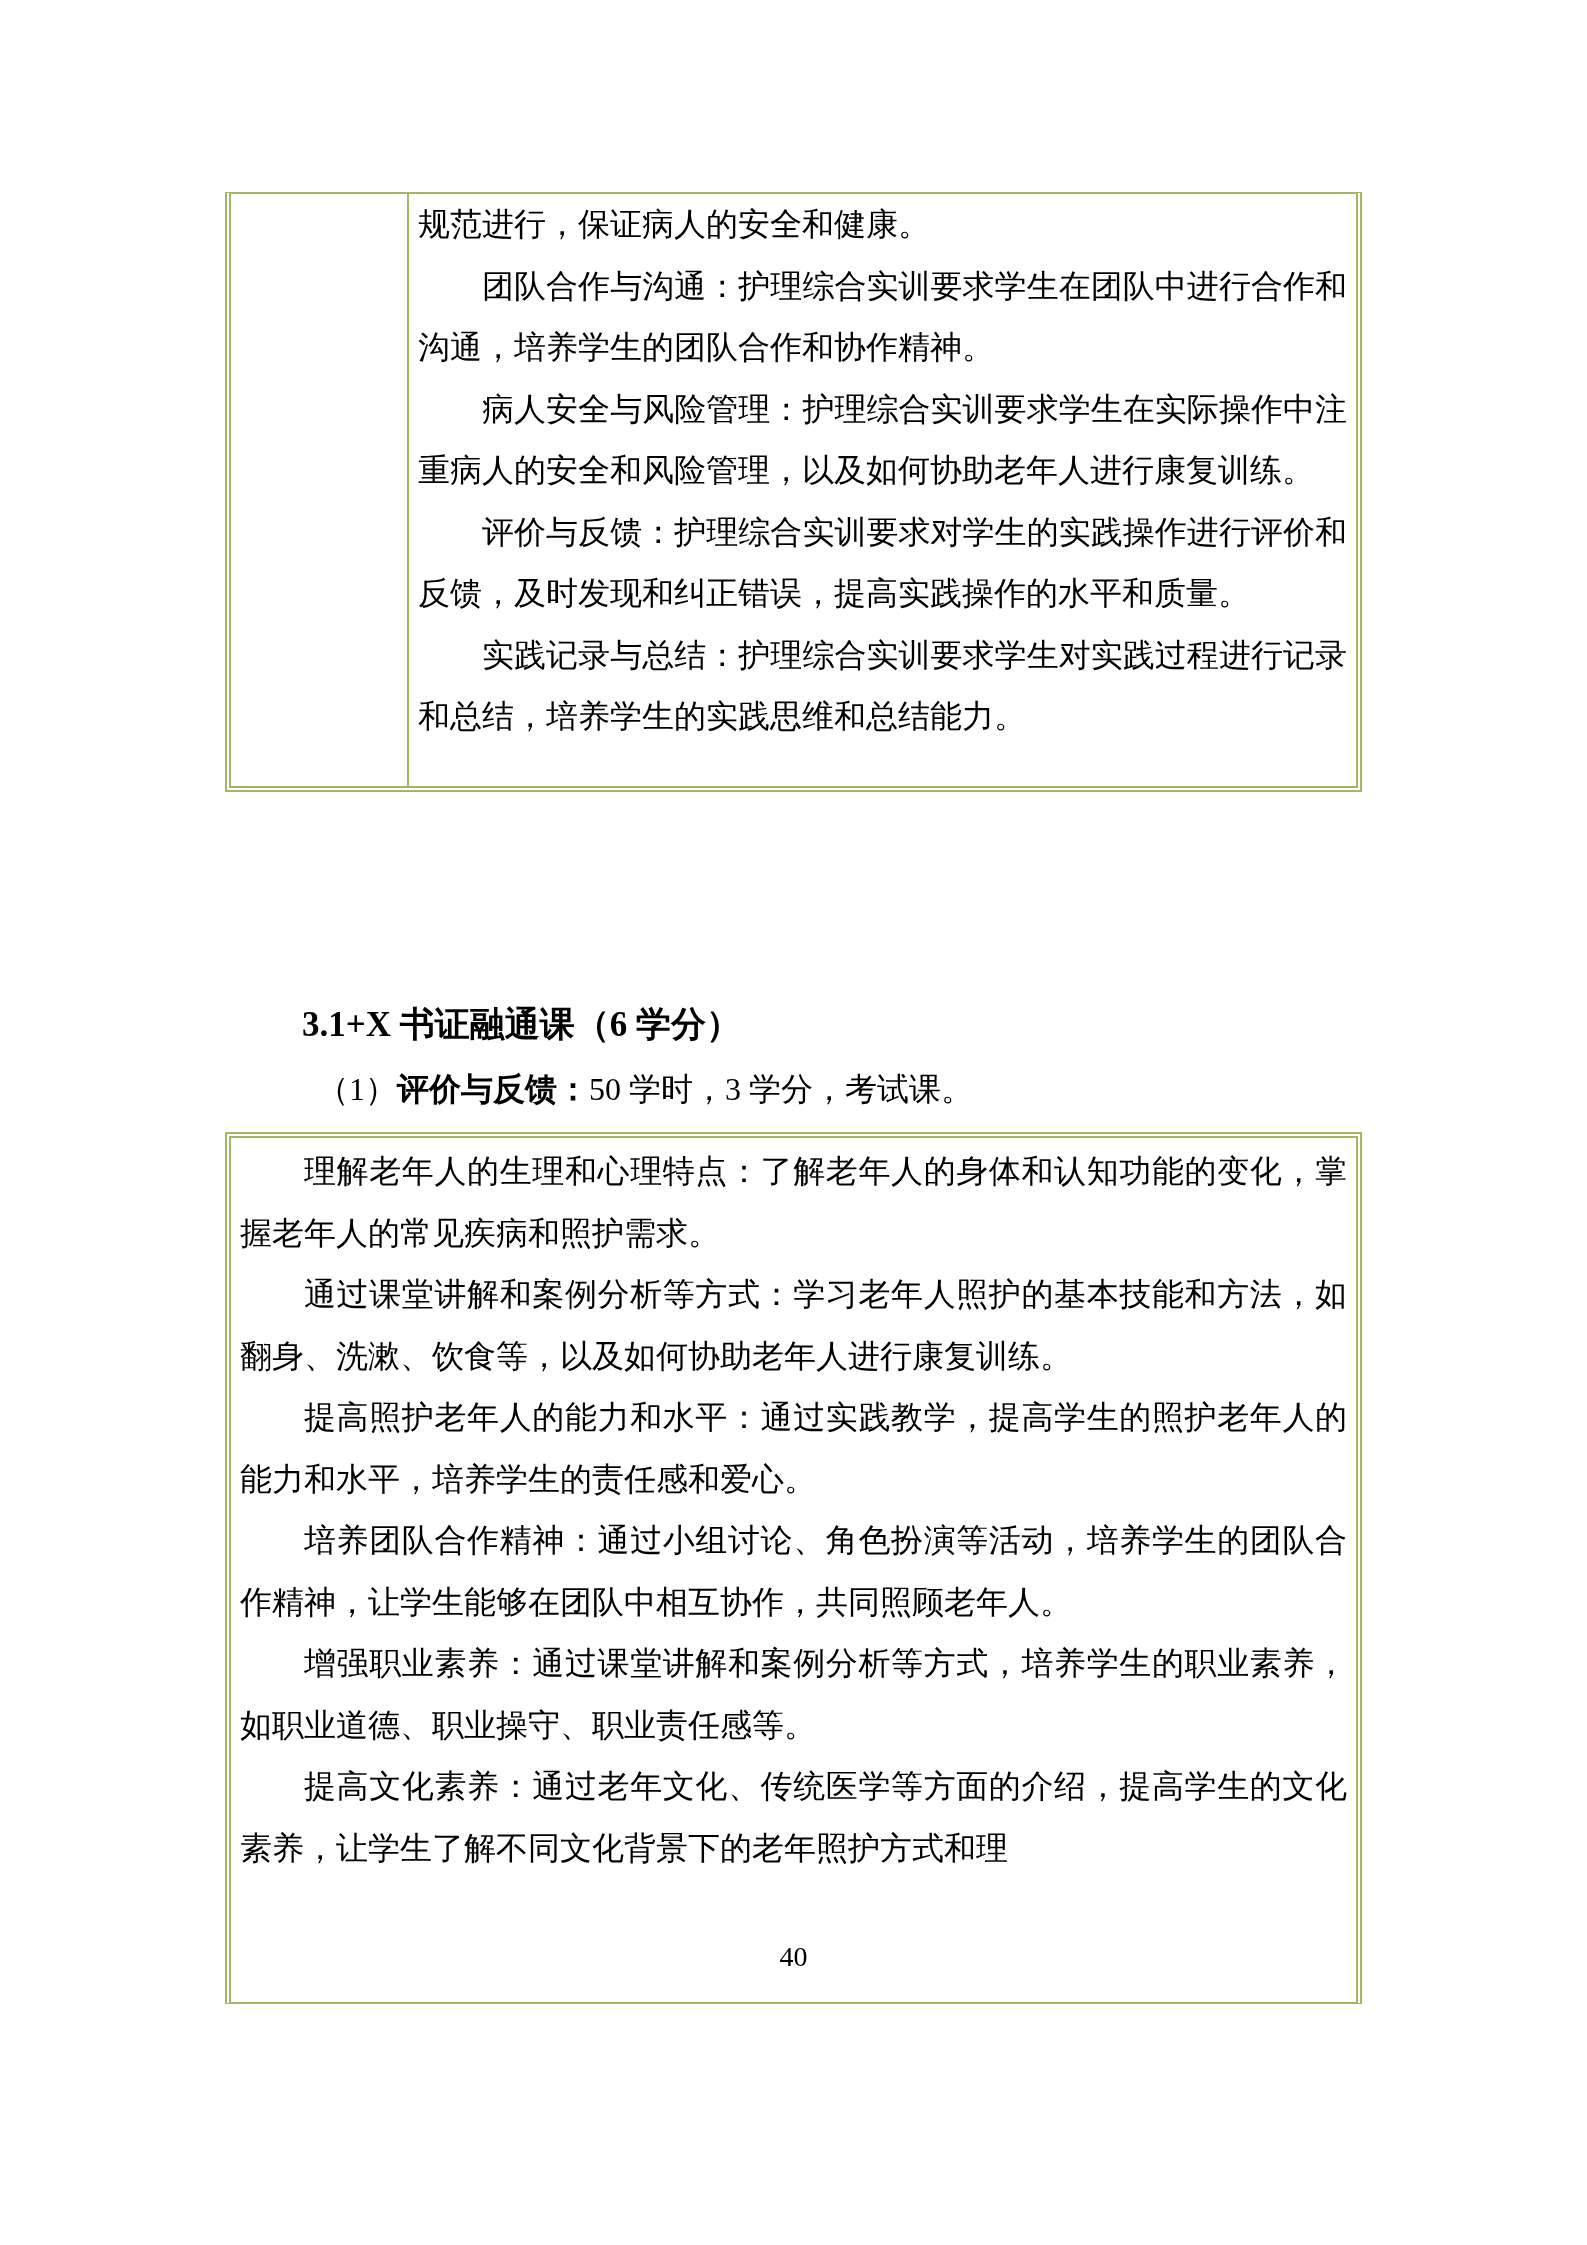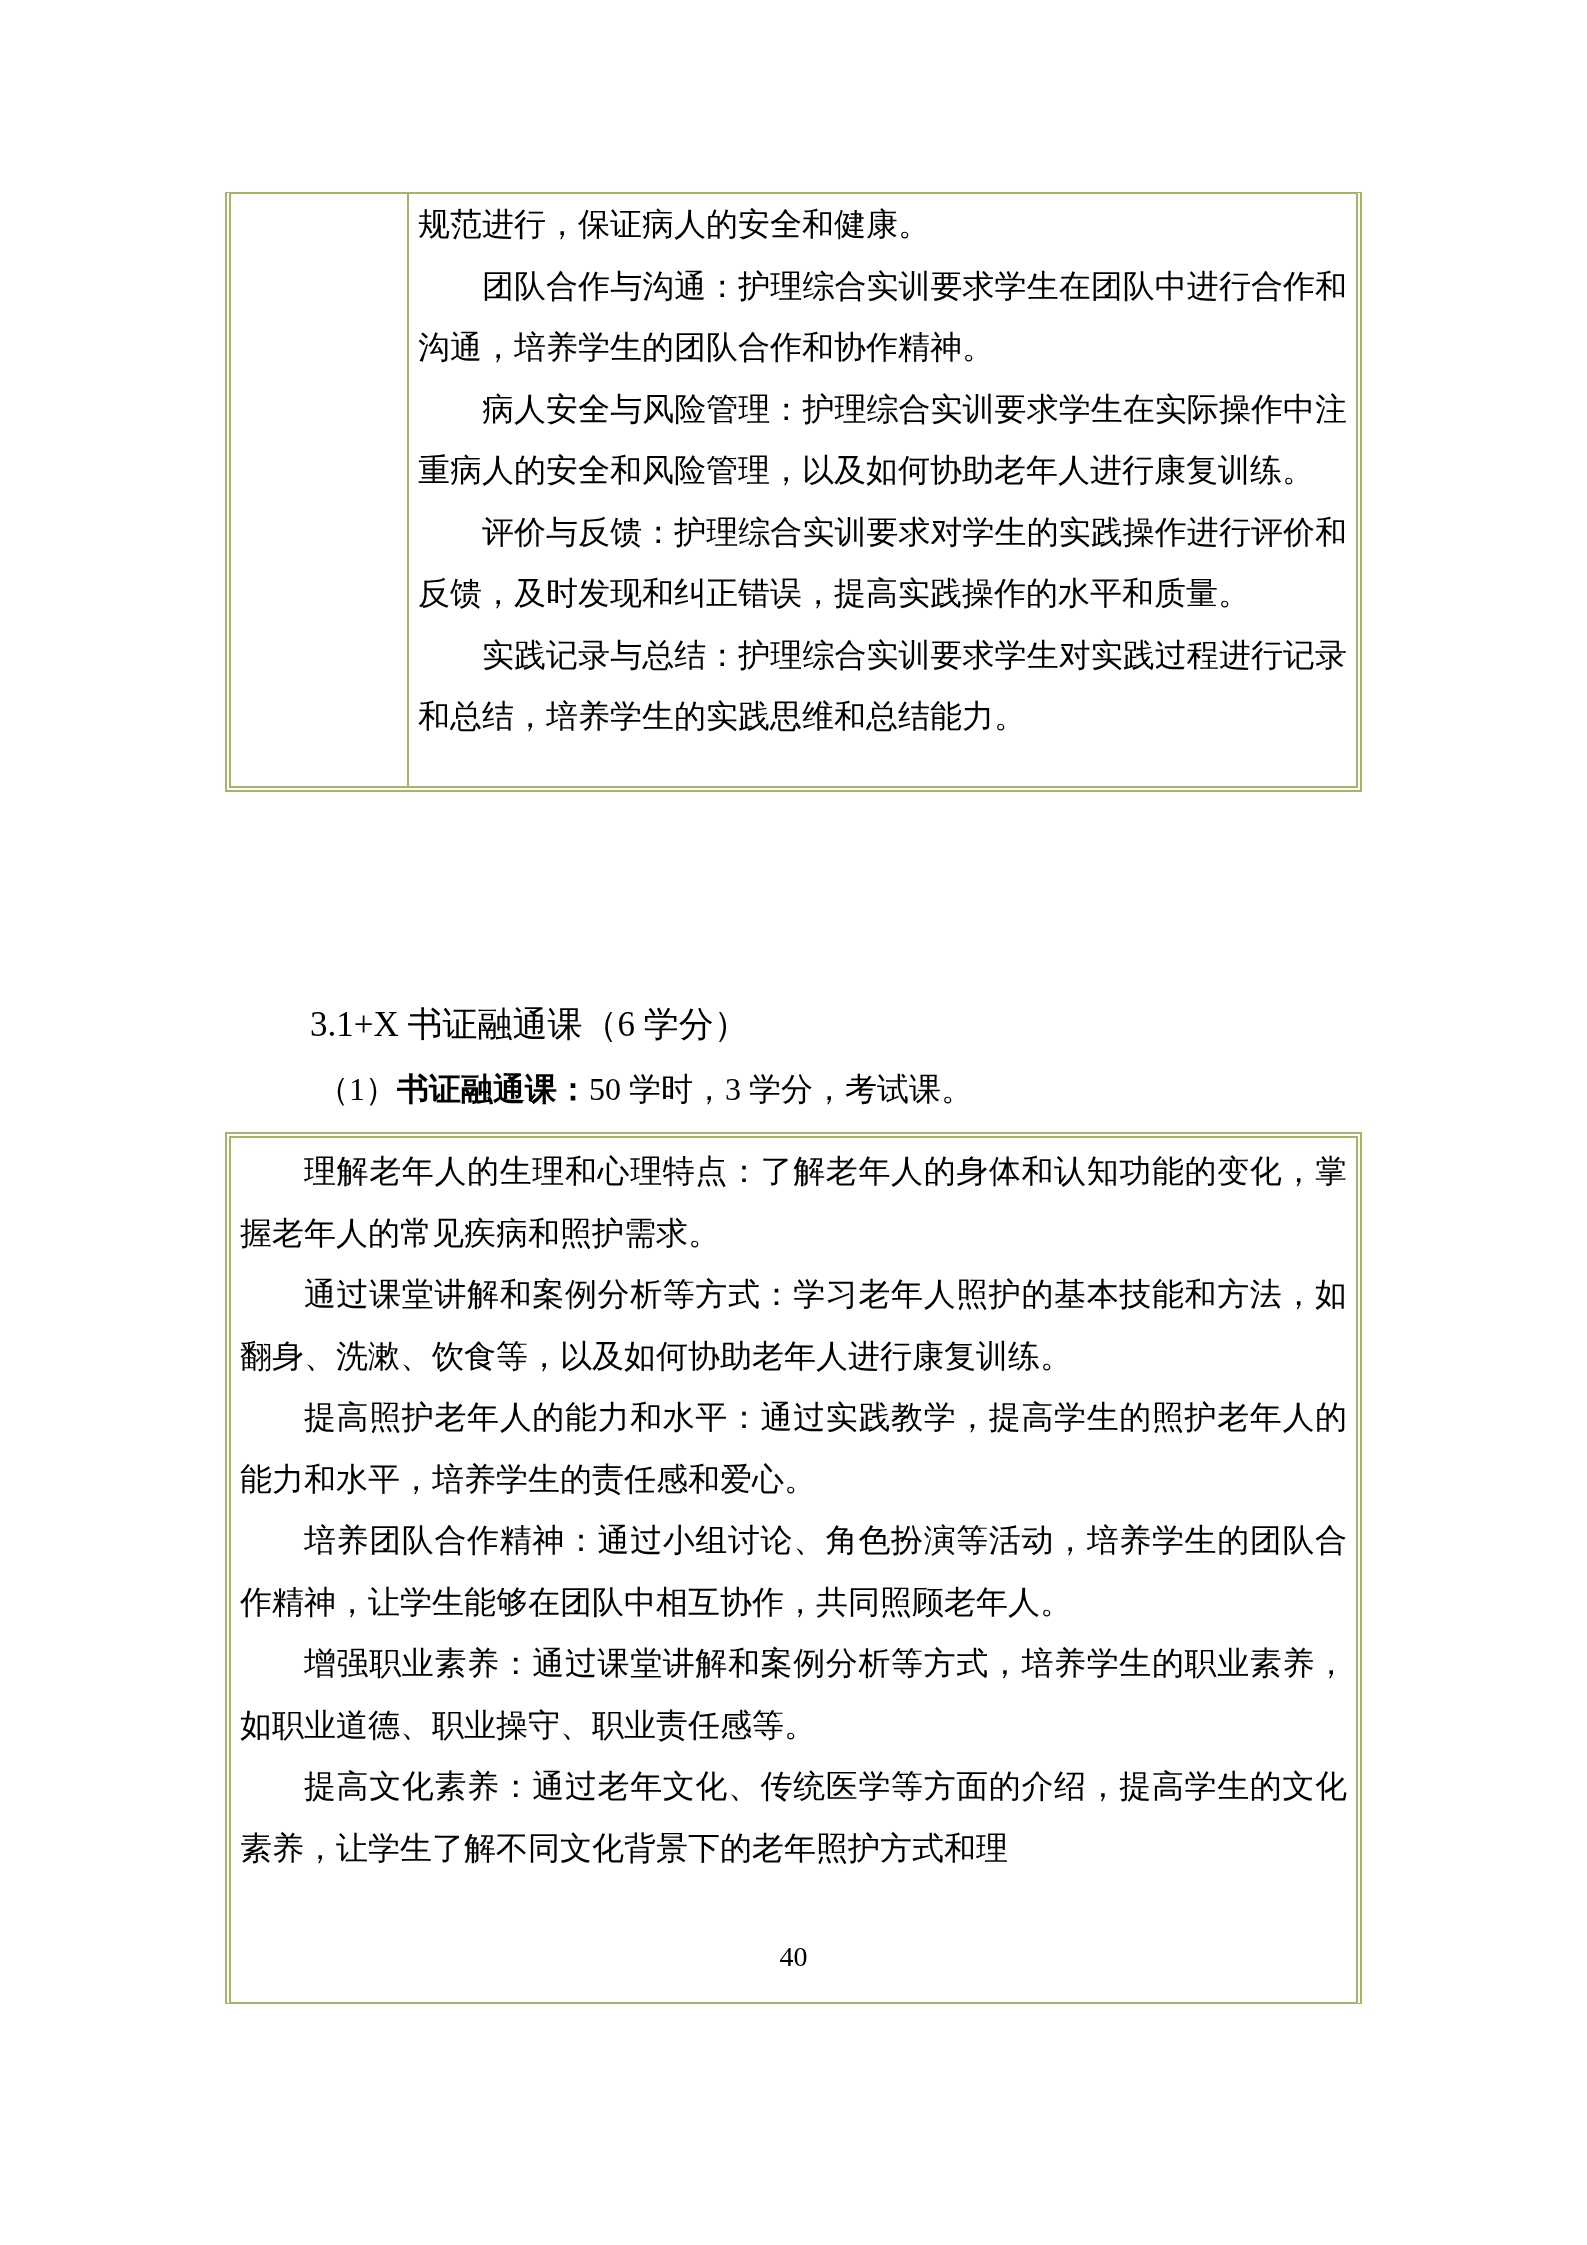--- a/index.html
+++ b/index.html
@@ -66,24 +66,23 @@
     text-justify: inter-ideograph;
   }
   #table2 .body-cell { padding-top: 3px; border-radius: 25px; }
   .para { margin: 0; }
   .para.indent { text-indent: 2em; }
   .section-heading {
     position: absolute;
     left: 302px;
     top: 993px;
     font-size: 35px;
-    font-weight: normal;
+    font-weight: bold;
     line-height: 64px;
     white-space: nowrap;
-    margin-left: 8px;
   }
   .course-item {
     position: absolute;
     left: 317px;
     top: 1057px;
     font-size: 32px;
     line-height: 64px;
     white-space: nowrap;
   }
   .course-item .bold { font-weight: bold; }
@@ -109,21 +108,21 @@
         <p class="para indent">团队合作与沟通：护理综合实训要求学生在团队中进行合作和沟通，培养学生的团队合作和协作精神。</p>
         <p class="para indent">病人安全与风险管理：护理综合实训要求学生在实际操作中注重病人的安全和风险管理，以及如何协助老年人进行康复训练。</p>
         <p class="para indent">评价与反馈：护理综合实训要求对学生的实践操作进行评价和反馈，及时发现和纠正错误，提高实践操作的水平和质量。</p>
         <p class="para indent">实践记录与总结：护理综合实训要求学生对实践过程进行记录和总结，培养学生的实践思维和总结能力。</p>
       </div>
   </div>
 
   <div class="section-heading">3.1+X 书证融通课（6 学分）</div>
 
   <div class="course-item">
-    <span>（1）</span><span class="bold">书证融通课：</span><span>50 学时，3 学分，考试课。</span>
+    <span>（1）</span><span class="bold">评价与反馈：</span><span>50 学时，3 学分，考试课。</span>
   </div>
 
   <div class="doc-table" id="table2">
     <div class="body-cell">
         <p class="para indent">理解老年人的生理和心理特点：了解老年人的身体和认知功能的变化，掌握老年人的常见疾病和照护需求。</p>
         <p class="para indent">通过课堂讲解和案例分析等方式：学习老年人照护的基本技能和方法，如翻身、洗漱、饮食等，以及如何协助老年人进行康复训练。</p>
         <p class="para indent">提高照护老年人的能力和水平：通过实践教学，提高学生的照护老年人的能力和水平，培养学生的责任感和爱心。</p>
         <p class="para indent">培养团队合作精神：通过小组讨论、角色扮演等活动，培养学生的团队合作精神，让学生能够在团队中相互协作，共同照顾老年人。</p>
         <p class="para indent">增强职业素养：通过课堂讲解和案例分析等方式，培养学生的职业素养，如职业道德、职业操守、职业责任感等。</p>
         <p class="para indent">提高文化素养：通过老年文化、传统医学等方面的介绍，提高学生的文化素养，让学生了解不同文化背景下的老年照护方式和理</p>

